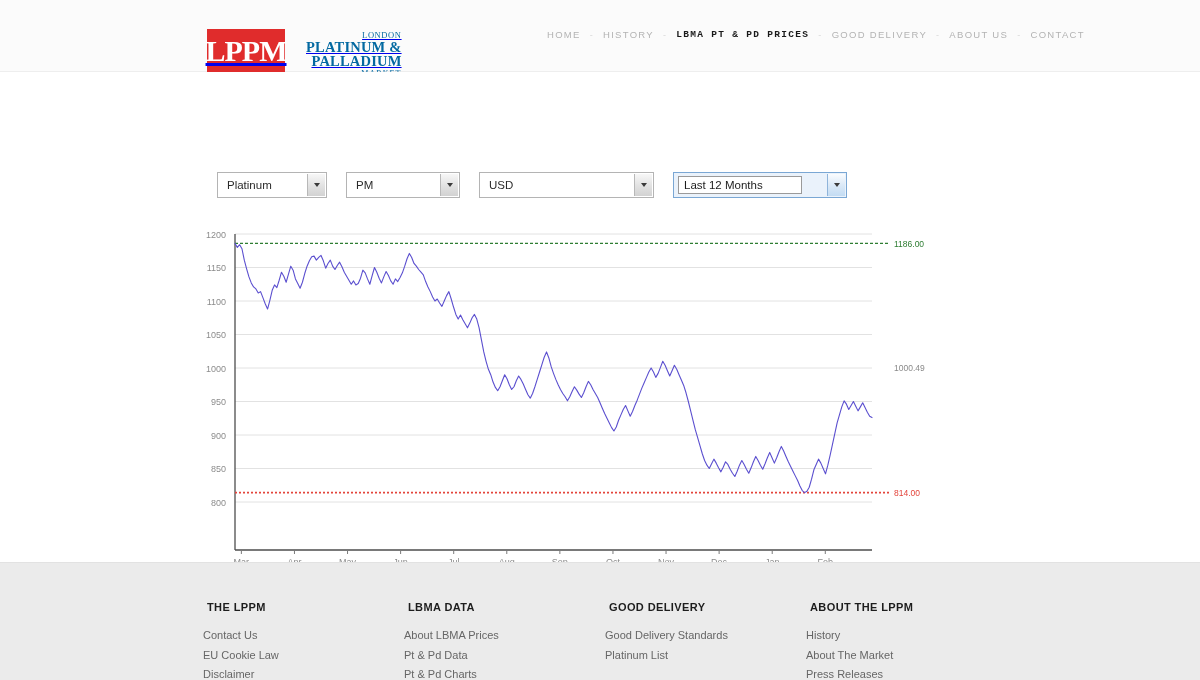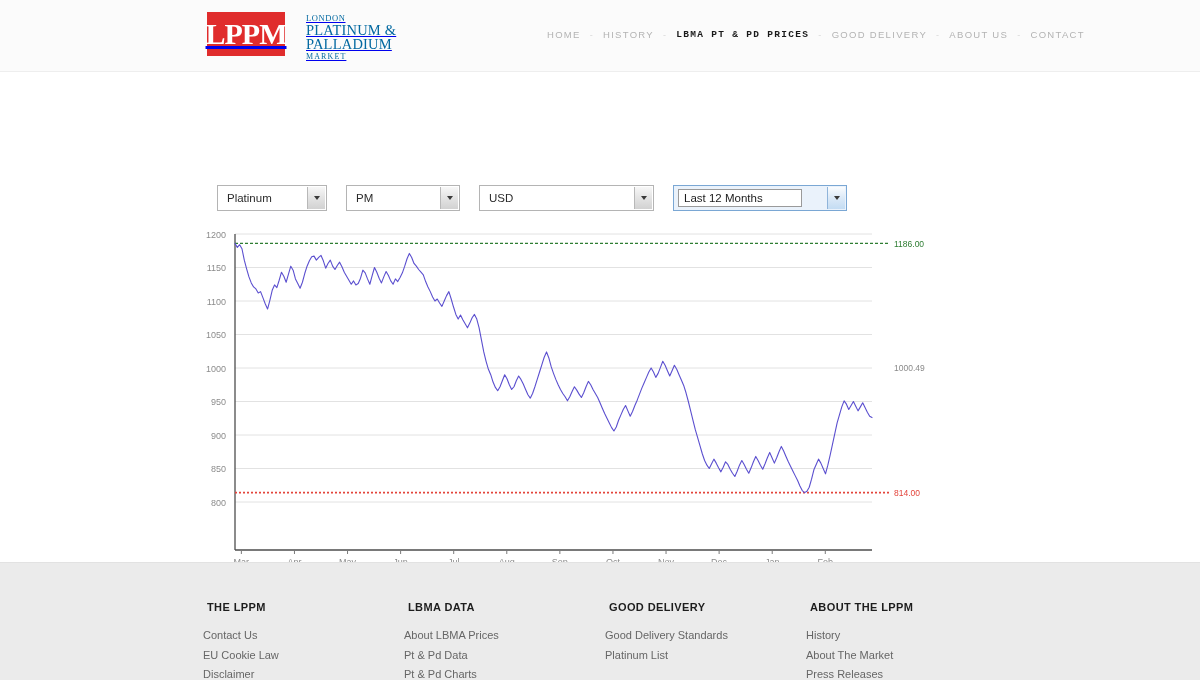--- a/index.html
+++ b/index.html
@@ -17,23 +17,24 @@
   .header {
     position: relative;
     height: 72px;
     background: #fbfbfb;
     border-bottom: 1px solid #eeeeee;
     display: flex;
     align-items: center;
   }
   .logo-wrap {
     position: absolute;
-    left: 207px; top: 12px;
+    left: 207px; top: 29px;
     display: flex;
     align-items: flex-start;
+    text-align: right;
   }
   .logo-mark {
     width: 78px; height: 44px;
     background: #e02c2c;
     color: #ffffff;
     font-family: "Liberation Serif", serif;
     font-size: 30px;
     font-weight: 700;
     letter-spacing: -1px;
     display: flex;
@@ -51,20 +52,21 @@
   .logo-line-sm {
     font-size: 8.5px;
     letter-spacing: 0.6px;
     display: block;
   }
   .logo-line-lg {
     font-size: 14.5px;
     letter-spacing: 0.2px;
     display: block;
     margin-top: 0px;
+    font-weight: bold;
   }
   .logo-line-mk {
     font-size: 8px;
     letter-spacing: 1.1px;
     display: block;
     margin-top: 1px;
   }
 
   .nav {
     position: absolute;
@@ -85,21 +87,21 @@
 
   
   .main {
     position: relative;
     height: 490px;
     background: #ffffff;
   }
 
   .controls {
     position: absolute;
-    left: 217px; top: 113px;
+    left: 217px; top: 100px;
     display: flex;
     gap: 0;
   }
   .select {
     position: relative;
     height: 26px;
     background: #ffffff;
     border: 1px solid #b4b4b4;
     display: flex;
     align-items: center;

